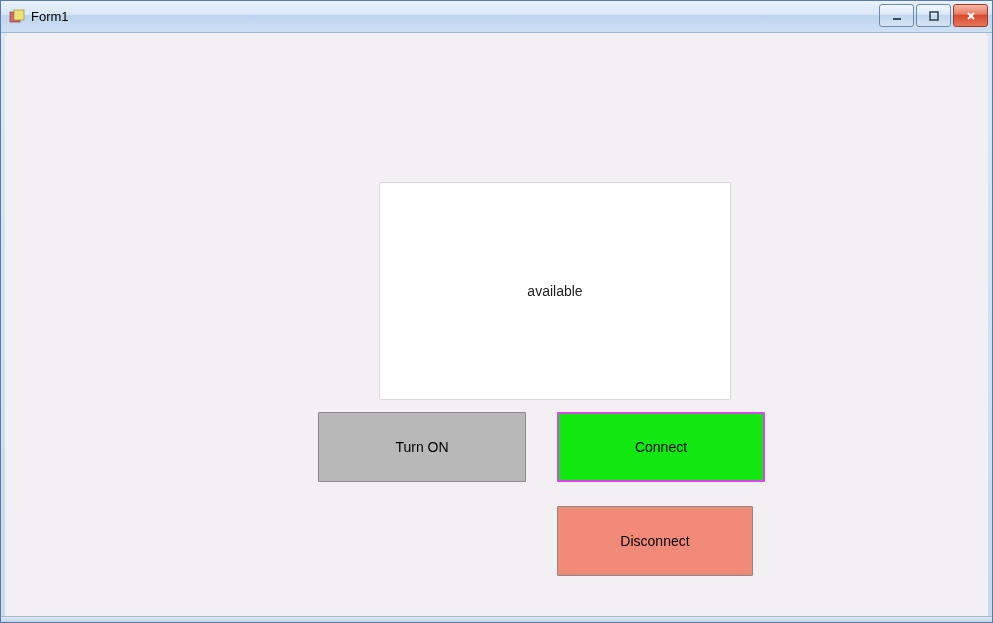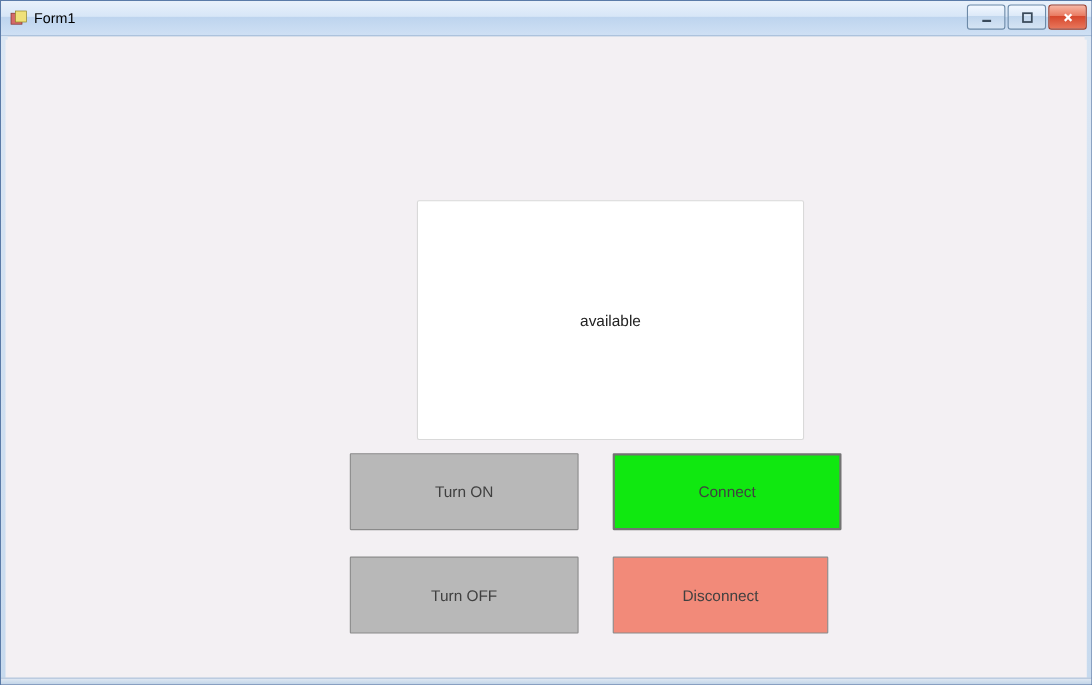--- a/index.html
+++ b/index.html
@@ -91,21 +91,21 @@
       justify-content: center;
       font-size: 14px;
       color: #222;
     }
     .btn {
       position: absolute;
       height: 70px;
       border: 1px solid #8a8a8a;
       background: #b8b8b8;
       font-size: 14px;
-      color: #404040;
+      color: #000000;
       display: flex;
       align-items: center;
       justify-content: center;
       cursor: pointer;
       border-radius: 1px;
     }
     .btn.turn-on {
       left: 313px;
       top: 376px;
       width: 208px;
@@ -113,21 +113,21 @@
     .btn.turn-off {
       left: 313px;
       top: 470px;
       width: 208px;
     }
     .btn.connect {
       left: 552px;
       top: 376px;
       width: 208px;
       background: #10e810;
-      border: 2px solid #737373;
+      border: 2px solid #d946ef;
     }
     .btn.disconnect {
       left: 552px;
       top: 470px;
       width: 196px;
       background: #f28a79;
       border: 1px solid #8a8a8a;
     }
     .bottom-border-dark {
       position: absolute;
@@ -187,22 +187,19 @@
     <div class="panel-box">
       <span>available</span>
     </div>
 
     <div class="btn turn-on">
       <span>Turn ON</span>
     </div>
     <div class="btn connect">
       <span>Connect</span>
     </div>
-    <div class="btn turn-off">
-      <span>Turn OFF</span>
-    </div>
     <div class="btn disconnect">
       <span>Disconnect</span>
     </div>
   </div>
 
   <div class="bottom-border-dark"></div>
 </div>
 
 </body></html>

